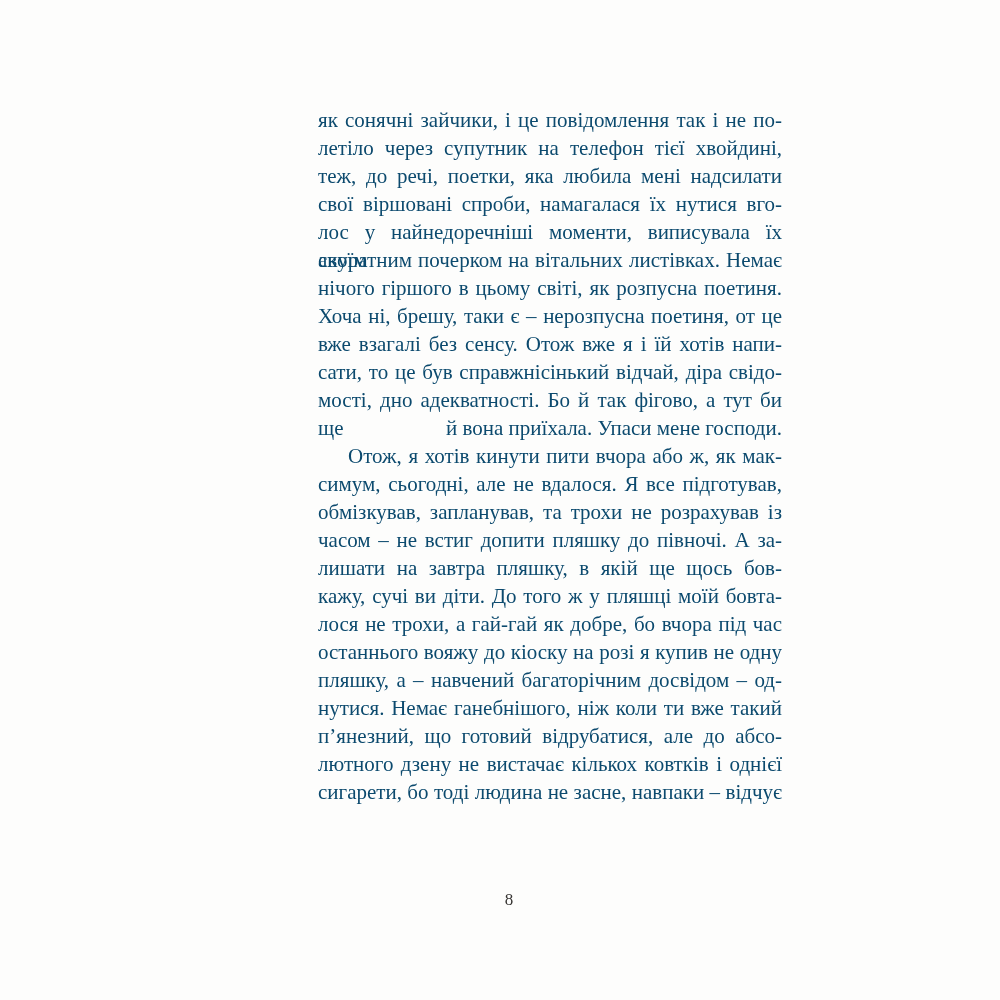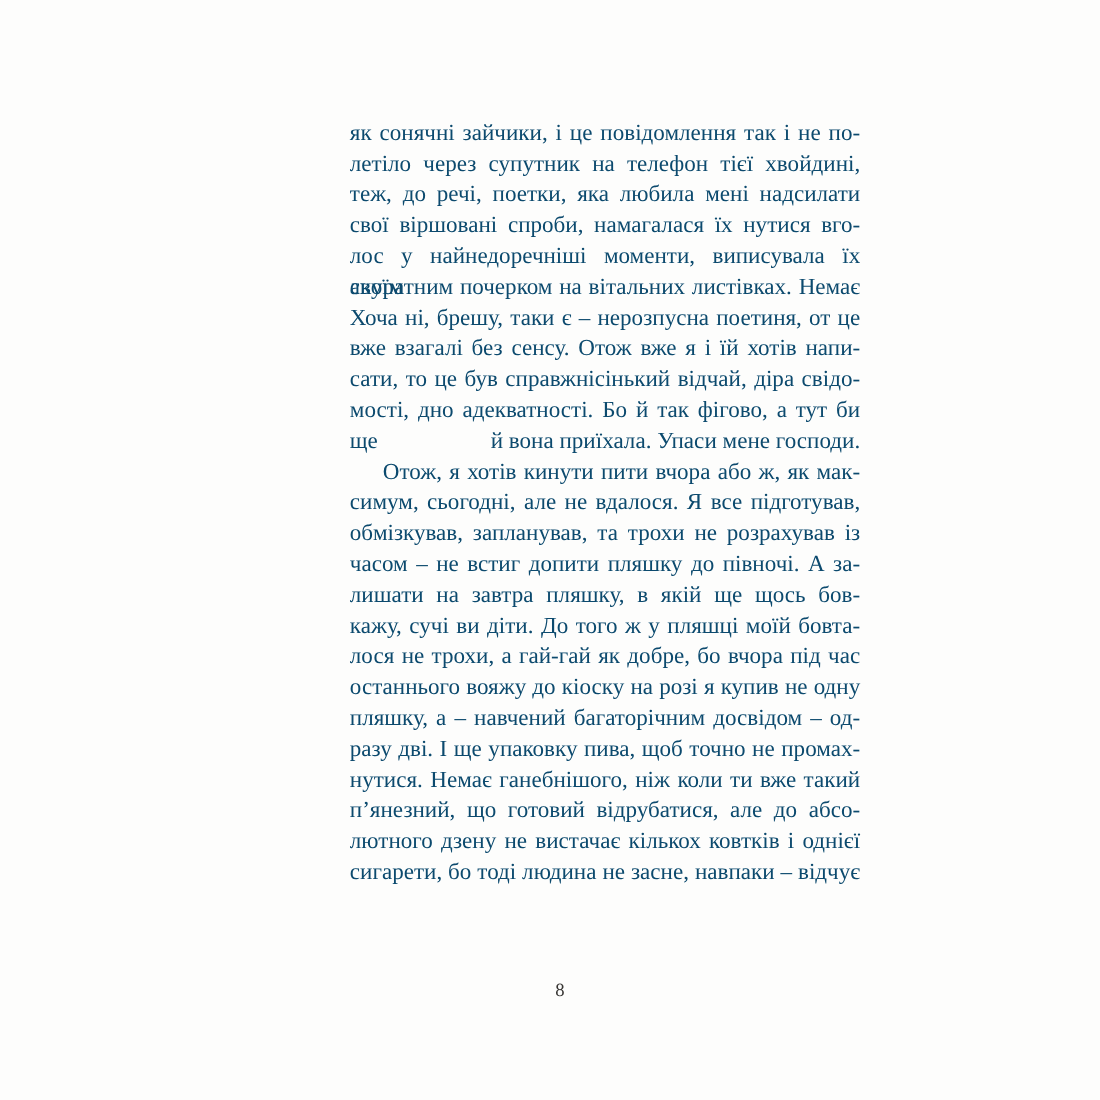--- a/index.html
+++ b/index.html
@@ -52,34 +52,34 @@
 <body>
 
 <div class="page">
   <div class="text-block" id="text-block">
       <div class="line justify">як сонячні зайчики, і це повідомлення так і не по-</div>
       <div class="line justify">летіло через супутник на телефон тієї хвойдині,</div>
       <div class="line justify">теж, до речі, поетки, яка любила мені надсилати</div>
       <div class="line justify">свої віршовані спроби, намагалася їх нутися вго-</div>
       <div class="line justify">лос у найнедоречніші моменти, виписувала їх своїм</div>
       <div class="line justify">акуратним почерком на вітальних листівках. Немає</div>
+      <div class="line justify">нічого гіршого в цьому світі, як розпусна поетиня.</div>
       <div class="line justify">Хоча ні, брешу, таки є – нерозпусна поетиня, от це</div>
       <div class="line justify">вже взагалі без сенсу. Отож вже я і їй хотів напи-</div>
       <div class="line justify">сати, то це був справжнісінький відчай, діра свідо-</div>
       <div class="line justify">мості, дно адекватності. Бо й так фігово, а тут би ще</div>
       <div class="line">й вона приїхала. Упаси мене господи.</div>
       <div class="line justify indent">Отож, я хотів кинути пити вчора або ж, як мак-</div>
       <div class="line justify">симум, сьогодні, але не вдалося. Я все підготував,</div>
       <div class="line justify">обмізкував, запланував, та трохи не розрахував із</div>
       <div class="line justify">часом – не встиг допити пляшку до півночі. А за-</div>
       <div class="line justify">лишати на завтра пляшку, в якій ще щось бов-</div>
       <div class="line justify">кажу, сучі ви діти. До того ж у пляшці моїй бовта-</div>
       <div class="line justify">лося не трохи, а гай-гай як добре, бо вчора під час</div>
       <div class="line justify">останнього вояжу до кіоску на розі я купив не одну</div>
       <div class="line justify">пляшку, а – навчений багаторічним досвідом – од-</div>
-      <div class="line justify">разу дві. І ще упаковку пива, щоб точно не промах-</div>
       <div class="line justify">нутися. Немає ганебнішого, ніж коли ти вже такий</div>
       <div class="line justify">п’янезний, що готовий відрубатися, але до абсо-</div>
       <div class="line justify">лютного дзену не вистачає кількох ковтків і однієї</div>
       <div class="line justify">сигарети, бо тоді людина не засне, навпаки – відчує</div>
     </div>
   <div class="page-number">8</div>
 </div>
 
 </body></html>

